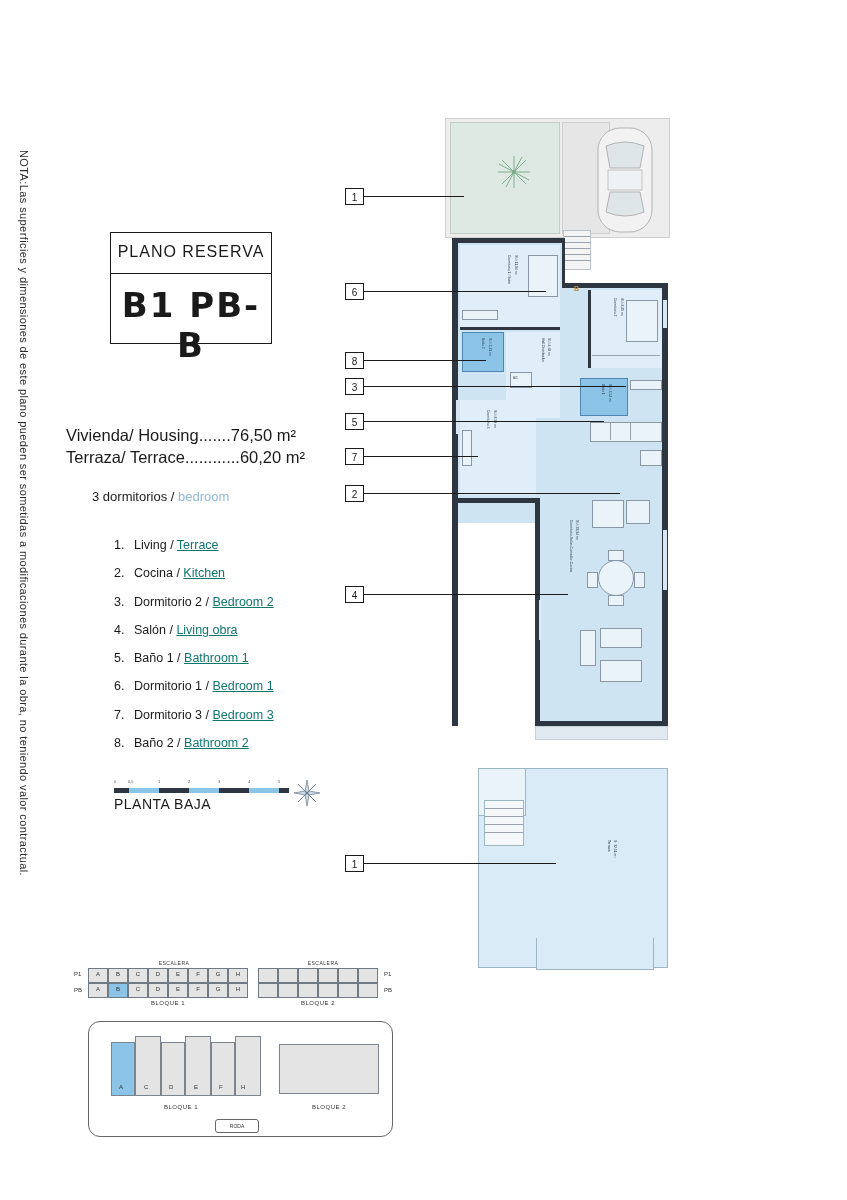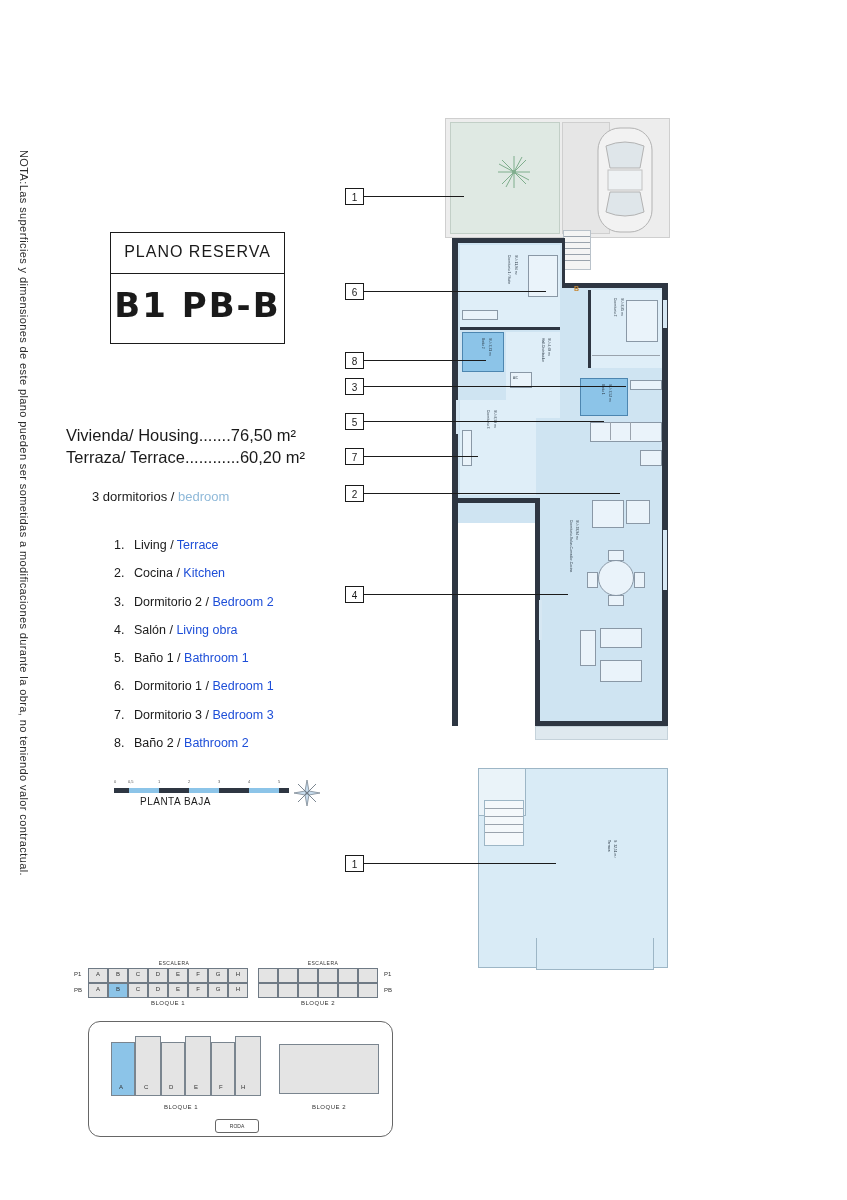--- a/index.html
+++ b/index.html
@@ -22,21 +22,21 @@
     letter-spacing:.4px;
     color:#2b2b2b;
     transform:rotate(90deg);
     transform-origin:left top;
     white-space:nowrap;
   }
 
   
   .title-box{
     position:absolute;left:110px;top:232px;
-    width:175px;height:112px;
+    width:162px;height:112px;
     border:1px solid #1b1b1b;
     box-sizing:border-box;
   }
   .title-box .sep{
     position:absolute;left:0;right:0;top:40px;height:1px;background:#1b1b1b;
   }
   .title-box .t1{
     position:absolute;left:0;right:0;top:10px;
     text-align:center;font-size:16px;letter-spacing:1px;
   }
@@ -52,29 +52,29 @@
 
   .bedcount{position:absolute;left:92px;top:489px;font-size:13px;}
   .bedcount .es{color:#1a1a1a;}
   .bedcount .en{color:#8fb9d9;}
 
   
   .legend{position:absolute;left:114px;top:538px;font-size:12.5px;}
   .legend .row{height:28.3px;white-space:nowrap;}
   .legend .num{display:inline-block;width:20px;}
   .legend .es{color:#1a1a1a;}
-  .legend .en{color:#1d4ed8;}
+  .legend .en{color:#0f766e;text-decoration:underline;}
 
   
   .scalebar{position:absolute;left:114px;top:779px;width:175px;}
   .scalebar .ticks{position:relative;height:8px;font-size:4px;color:#555;}
   .scalebar .ticks span{position:absolute;top:0;}
   .scalebar .bar{position:relative;height:5px;margin-top:1px;}
   .scalebar .seg{position:absolute;top:0;height:5px;}
-  .scalebar .lbl{font-size:10px;margin-top:3px;letter-spacing:.5px;margin-left:26px;}
+  .scalebar .lbl{font-size:14px;margin-top:3px;letter-spacing:.5px;}
 
   
   .compass{position:absolute;left:292px;top:778px;width:30px;height:30px;}
 
   
   .tag{
     position:absolute;width:19px;height:17px;
     border:1px solid #1b1b1b;background:#fff;
     font-size:10px;line-height:17px;text-align:center;
     box-sizing:border-box;z-index:6;

